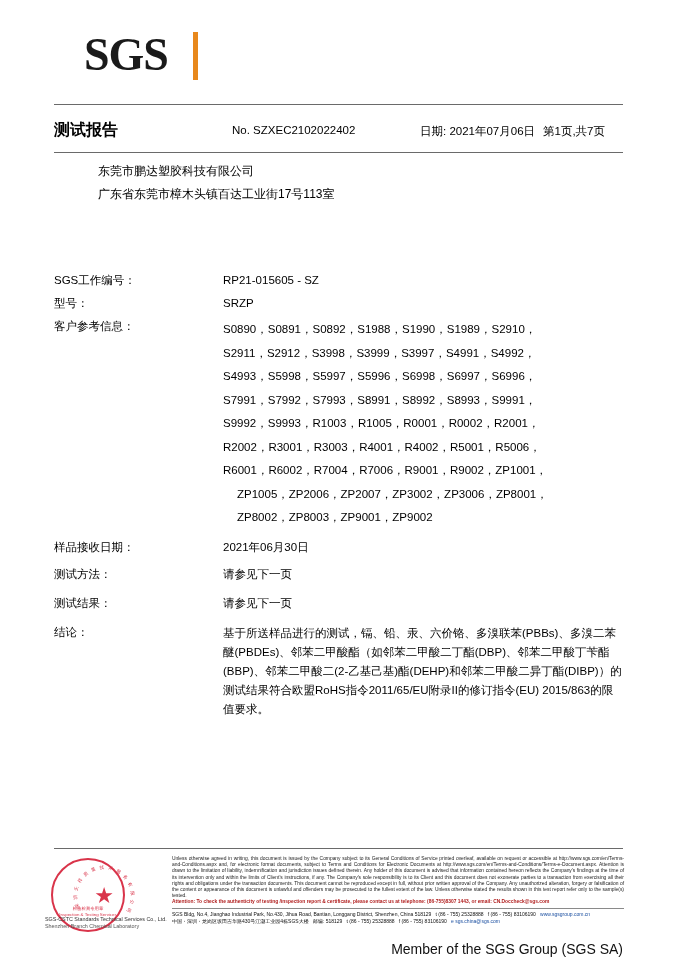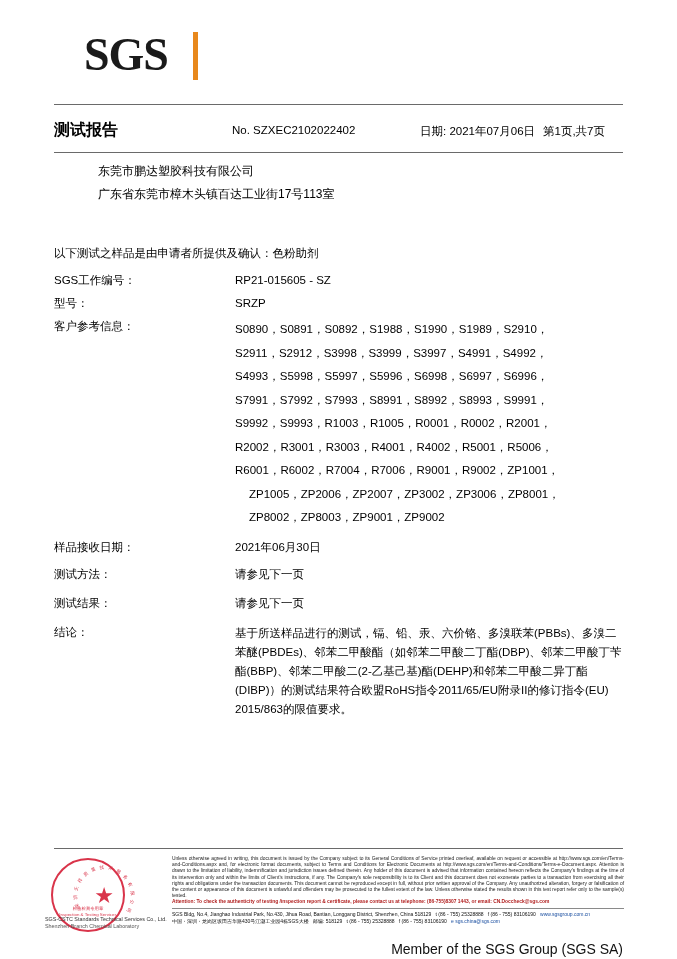--- a/index.html
+++ b/index.html
@@ -119,21 +119,20 @@
     position: absolute;
     left: 54px;
     top: 272px;
     width: 570px;
     font-size: 11.5px;
   }
   .kv-row {
     display: flex;
     align-items: flex-start;
     margin-bottom: 9px;
-    gap: 12px;
   }
   .kv-label {
     width: 169px;
     flex: 0 0 169px;
     line-height: 16px;
   }
   .kv-value {
     flex: 1 1 auto;
     line-height: 16px;
   }
@@ -270,21 +269,20 @@
     <div class="doc-page">第1页,共7页</div>
   </div>
 
   <div class="hr-title"></div>
 
   <div class="company">
     <div>东莞市鹏达塑胶科技有限公司</div>
     <div>广东省东莞市樟木头镇百达工业街17号113室</div>
   </div>
 
-  <div class="statement">以下测试之样品是由申请者所提供及确认：色粉助剂</div>
 
   <div class="kv">
 
     <div class="kv-row tight">
       <div class="kv-label">SGS工作编号：</div>
       <div class="kv-value">RP21-015605 - SZ</div>
     </div>
 
     <div class="kv-row tight">
       <div class="kv-label">型号：</div>

